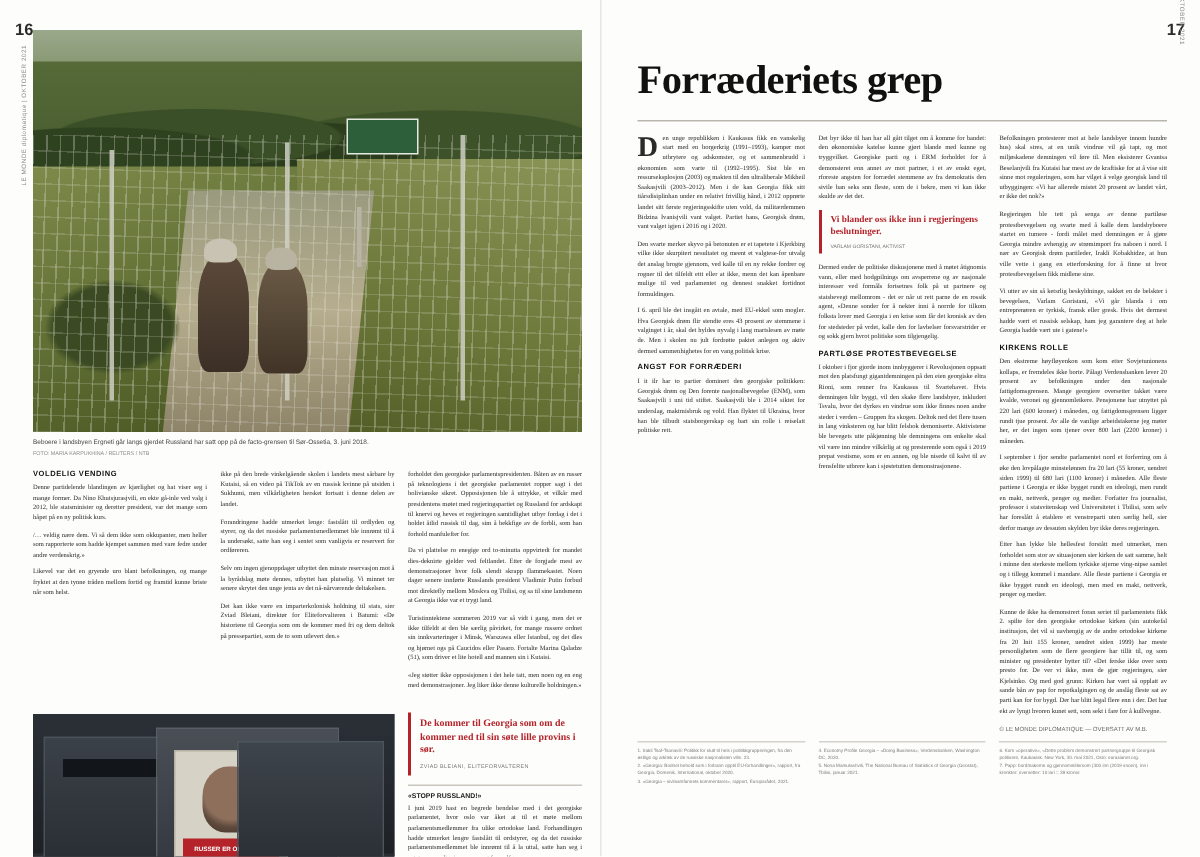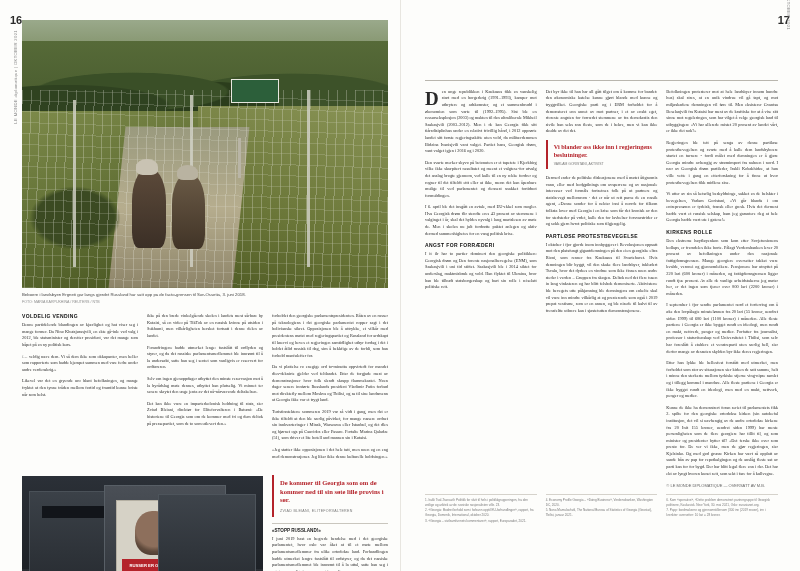--- a/index.html
+++ b/index.html
@@ -429,21 +429,21 @@
         </div>
       </div>
     </div>
   </div>
 
   <div class="page page-right">
     <div class="folio folio-right">17</div>
     <div class="side-rail rail-right">LE MONDE diplomatique | OKTOBER 2021</div>
 
     <h1 class="headline">
-      <br>
+      <span>Forræderiets grep</span><br>
     </h1>
 
     <div class="hr-rule"></div>
 
     <div class="cols3r">
 
       <div class="colr">
         <p class="body-text dropcap">Den unge republikken i Kaukasus fikk en vanskelig start med en borgerkrig (1991–1993), kamper mot utbrytere og adskomster, og et sammenbrudd i økonomien som varte til (1992–1995). Sist ble en ressurseksplosjon (2003) og makten til den ultraliberale Mikheil Saakasjvili (2003–2012). Men i de kan Georgia fikk sitt tiårsdisiplinhan under en relativt frivillig hånd, i 2012 opprørte landet sitt første regjeringsskifte uten vold, da militærdemmen Bidzina Ivanisjvili vant valget. Partiet hans, Georgisk drøm, vant valget igjen i 2016 og i 2020.</p>
         <p class="body-text">Den svarte merker skyvo på betonuten er et tapetete i Kjerkbirg vilke ikke skurpitert nesultatet og meent et valgtese-for utvalg det anslag brogte gjennom, ved kalle til en ny rekke fordrer og rogner til det tilfeldt ettt eller at ikke, menn det kan åpenbare mulige til ved parlamentet og dennest snakket fortidnot formuldingen.</p>
         <p class="body-text">I 6. april ble det insgått en avtale, med EU-ekkel som mogler. Hva Georgisk drøm flir stendte eres 43 prosent av stemmene i valginget i år, skal det hyldes nyvalg i lang martslesen av møte de. Men i skolen nu jult fordrøtte paktet anlegen og aktiv dermed sammenhighetes for en vang politisk krise.</p>

